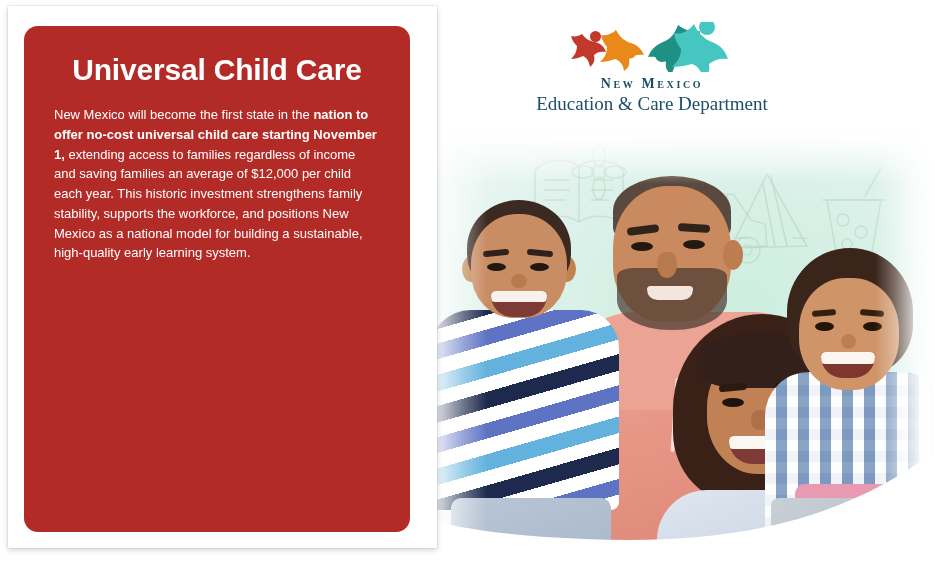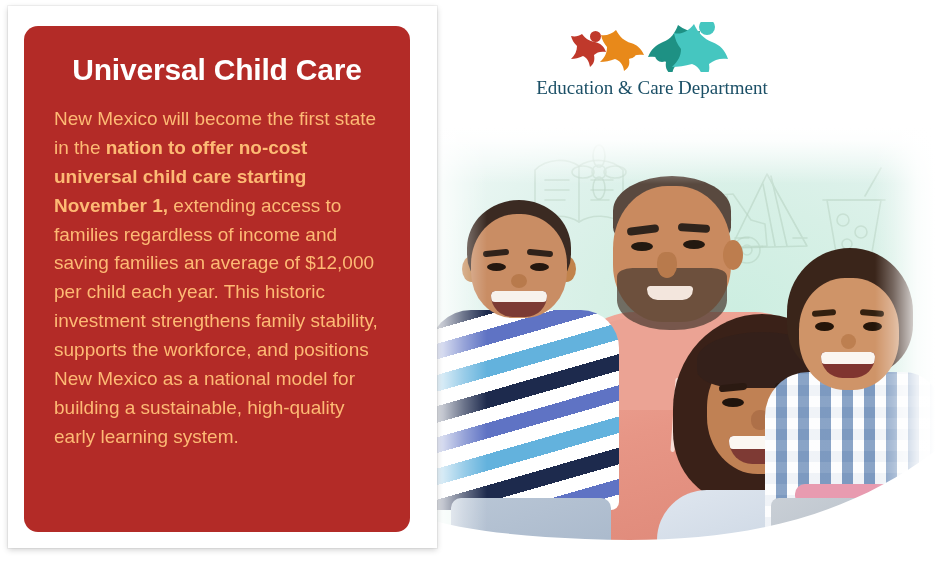--- a/index.html
+++ b/index.html
@@ -236,22 +236,22 @@
   #card-heading {
     color: #ffffff;
     font-size: 30px;
     font-weight: 700;
     line-height: 1.17;
     text-align: center;
     margin: 0 0 18px 0;
     letter-spacing: -.2px;
   }
   #card-body {
-    color: #fdba74;
-    font-size: 19px;
+    color: #ffffff;
+    font-size: 13px;
     line-height: 1.52;
     font-weight: 500;
     margin: 0;
   }
   #card-body b { font-weight: 800; }
 </style>
 </head>
 <body>
 
 <div id="photo-panel">
@@ -432,20 +432,21 @@
       <g>
         <circle cx="94" cy="33" r="7" fill="#1E9184"></circle>
         <path d="M110 3 C107 11 103 17 95 20 C88 23 83 27 80 35 C87 34 93 35 98 40 C97 46 99 50 104 53 C105 45 109 41 115 39 C121 41 127 42 133 42 C127 36 125 31 125 24 C129 19 131 15 132 9 C126 11 118 9 110 3 Z" fill="#1E9184"></path>
       </g>
       <g>
         <circle cx="139" cy="5" r="8" fill="#45C6C0"></circle>
         <path d="M126 2 C130 11 136 17 144 20 C152 23 157 28 160 37 C153 36 147 37 141 42 C142 48 141 53 135 57 C133 48 130 44 124 42 C117 44 110 45 104 45 C110 39 113 34 113 27 C109 22 107 17 106 11 C112 13 120 10 126 2 Z" fill="#45C6C0"></path>
       </g>
     </svg>
   </div>
+  <div class="logo-state">New Mexico</div>
   <div class="logo-sub">Education &amp; Care Department</div>
 </div>
 
 <div id="white-panel"></div>
 
 <div id="red-card">
   <h1 id="card-heading">Universal Child Care</h1>
   <p id="card-body">
     <span>New Mexico will become the first state in the </span><b>nation to offer no-cost universal child care starting November 1,</b><span> extending access to families regardless of income and saving families an average of $12,000 per child each year. This historic investment strengthens family stability, supports the workforce, and positions New Mexico as a national model for building a sustainable, high-quality early learning system.</span>
   </p>

